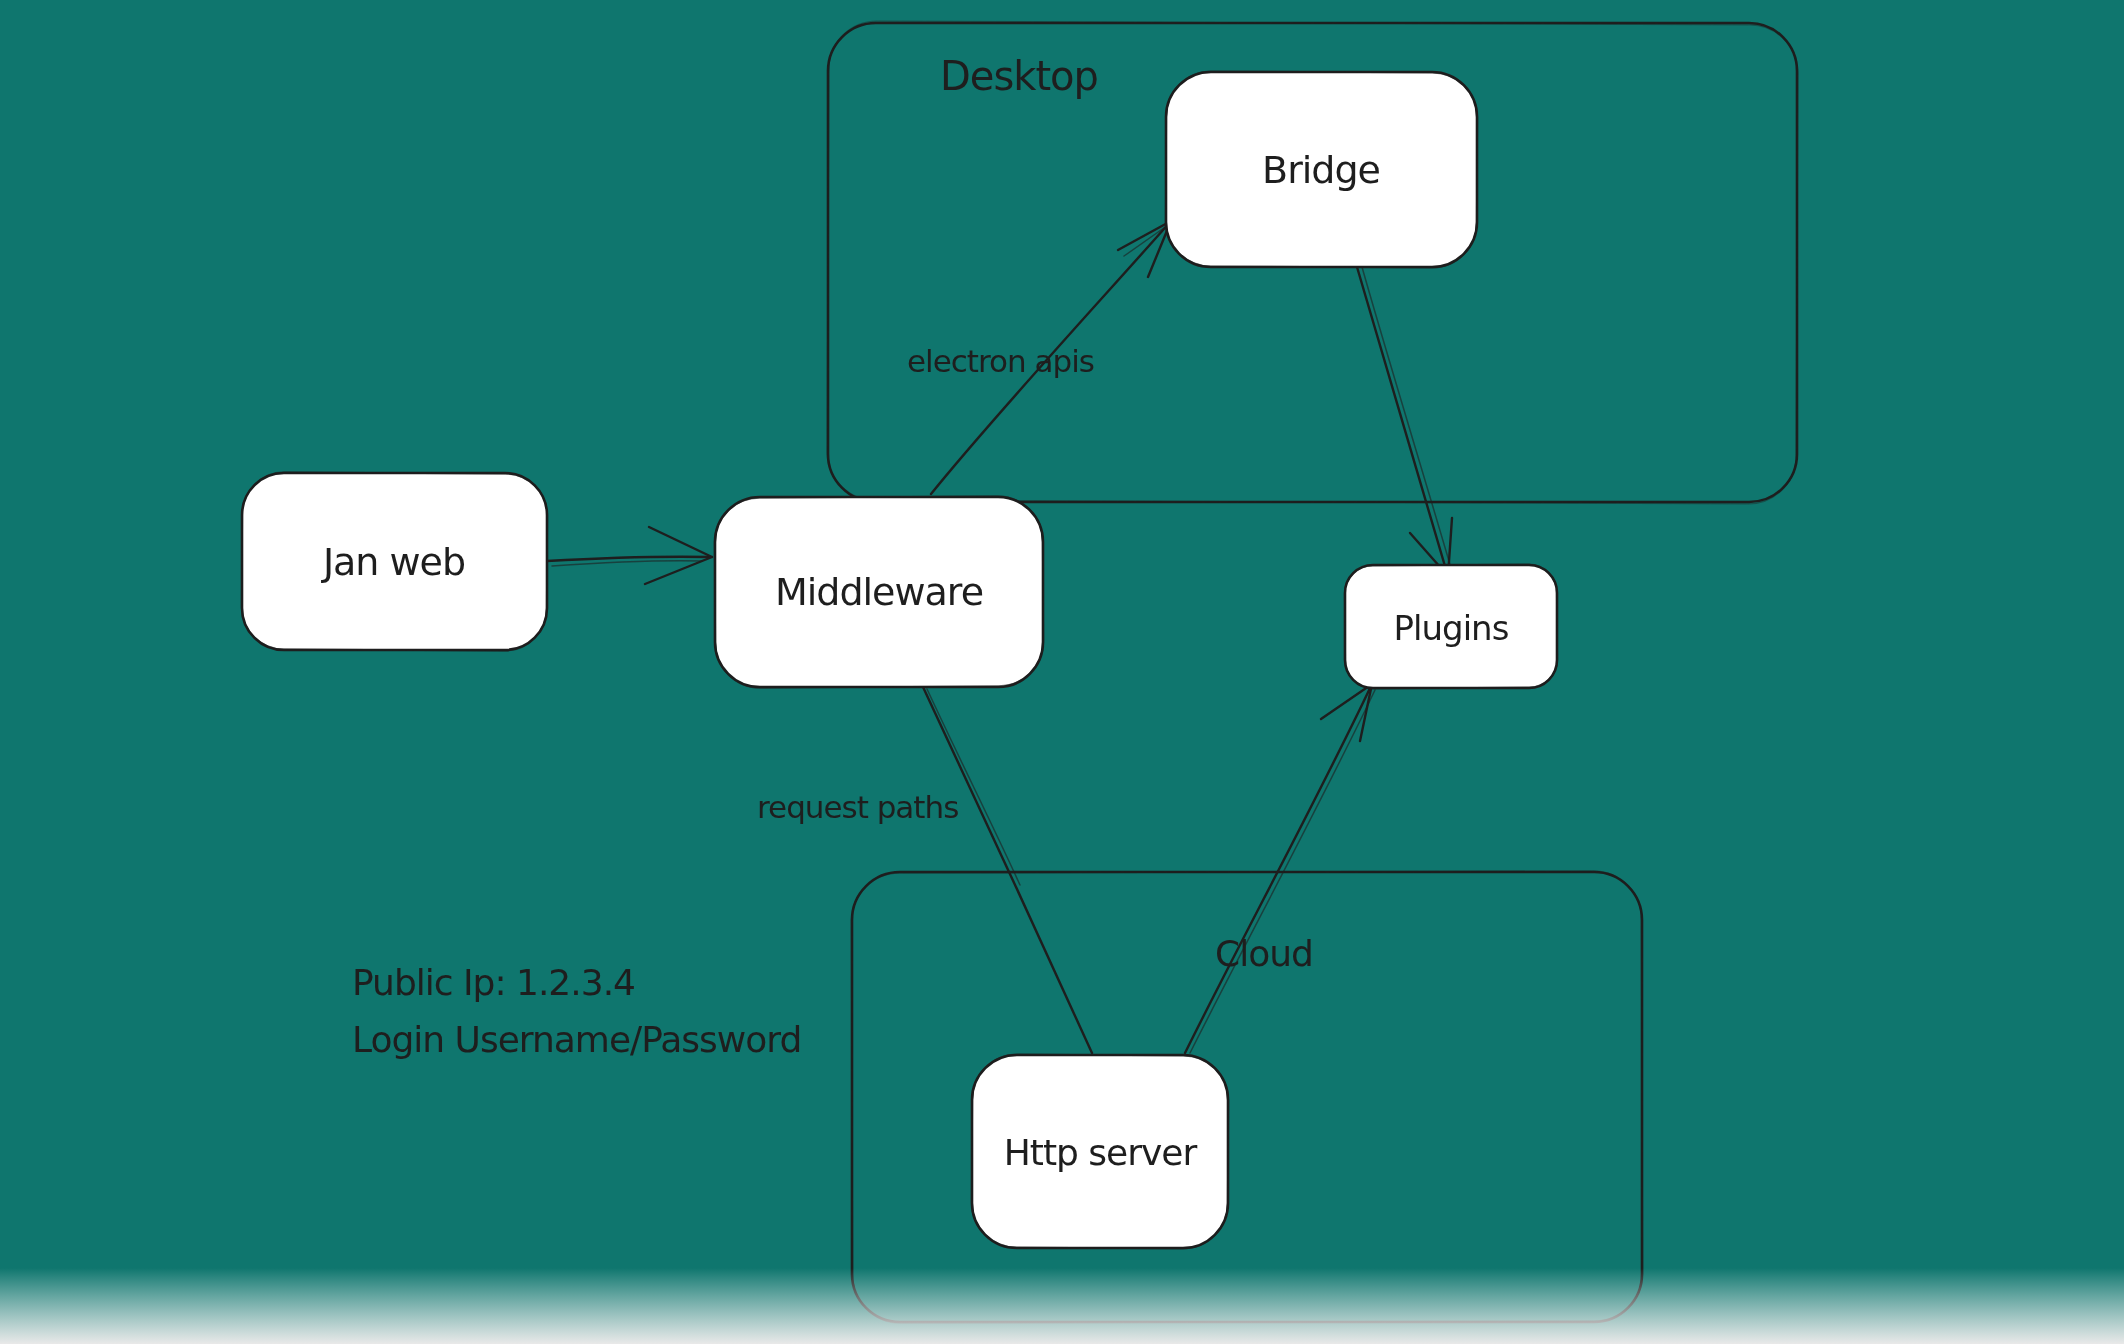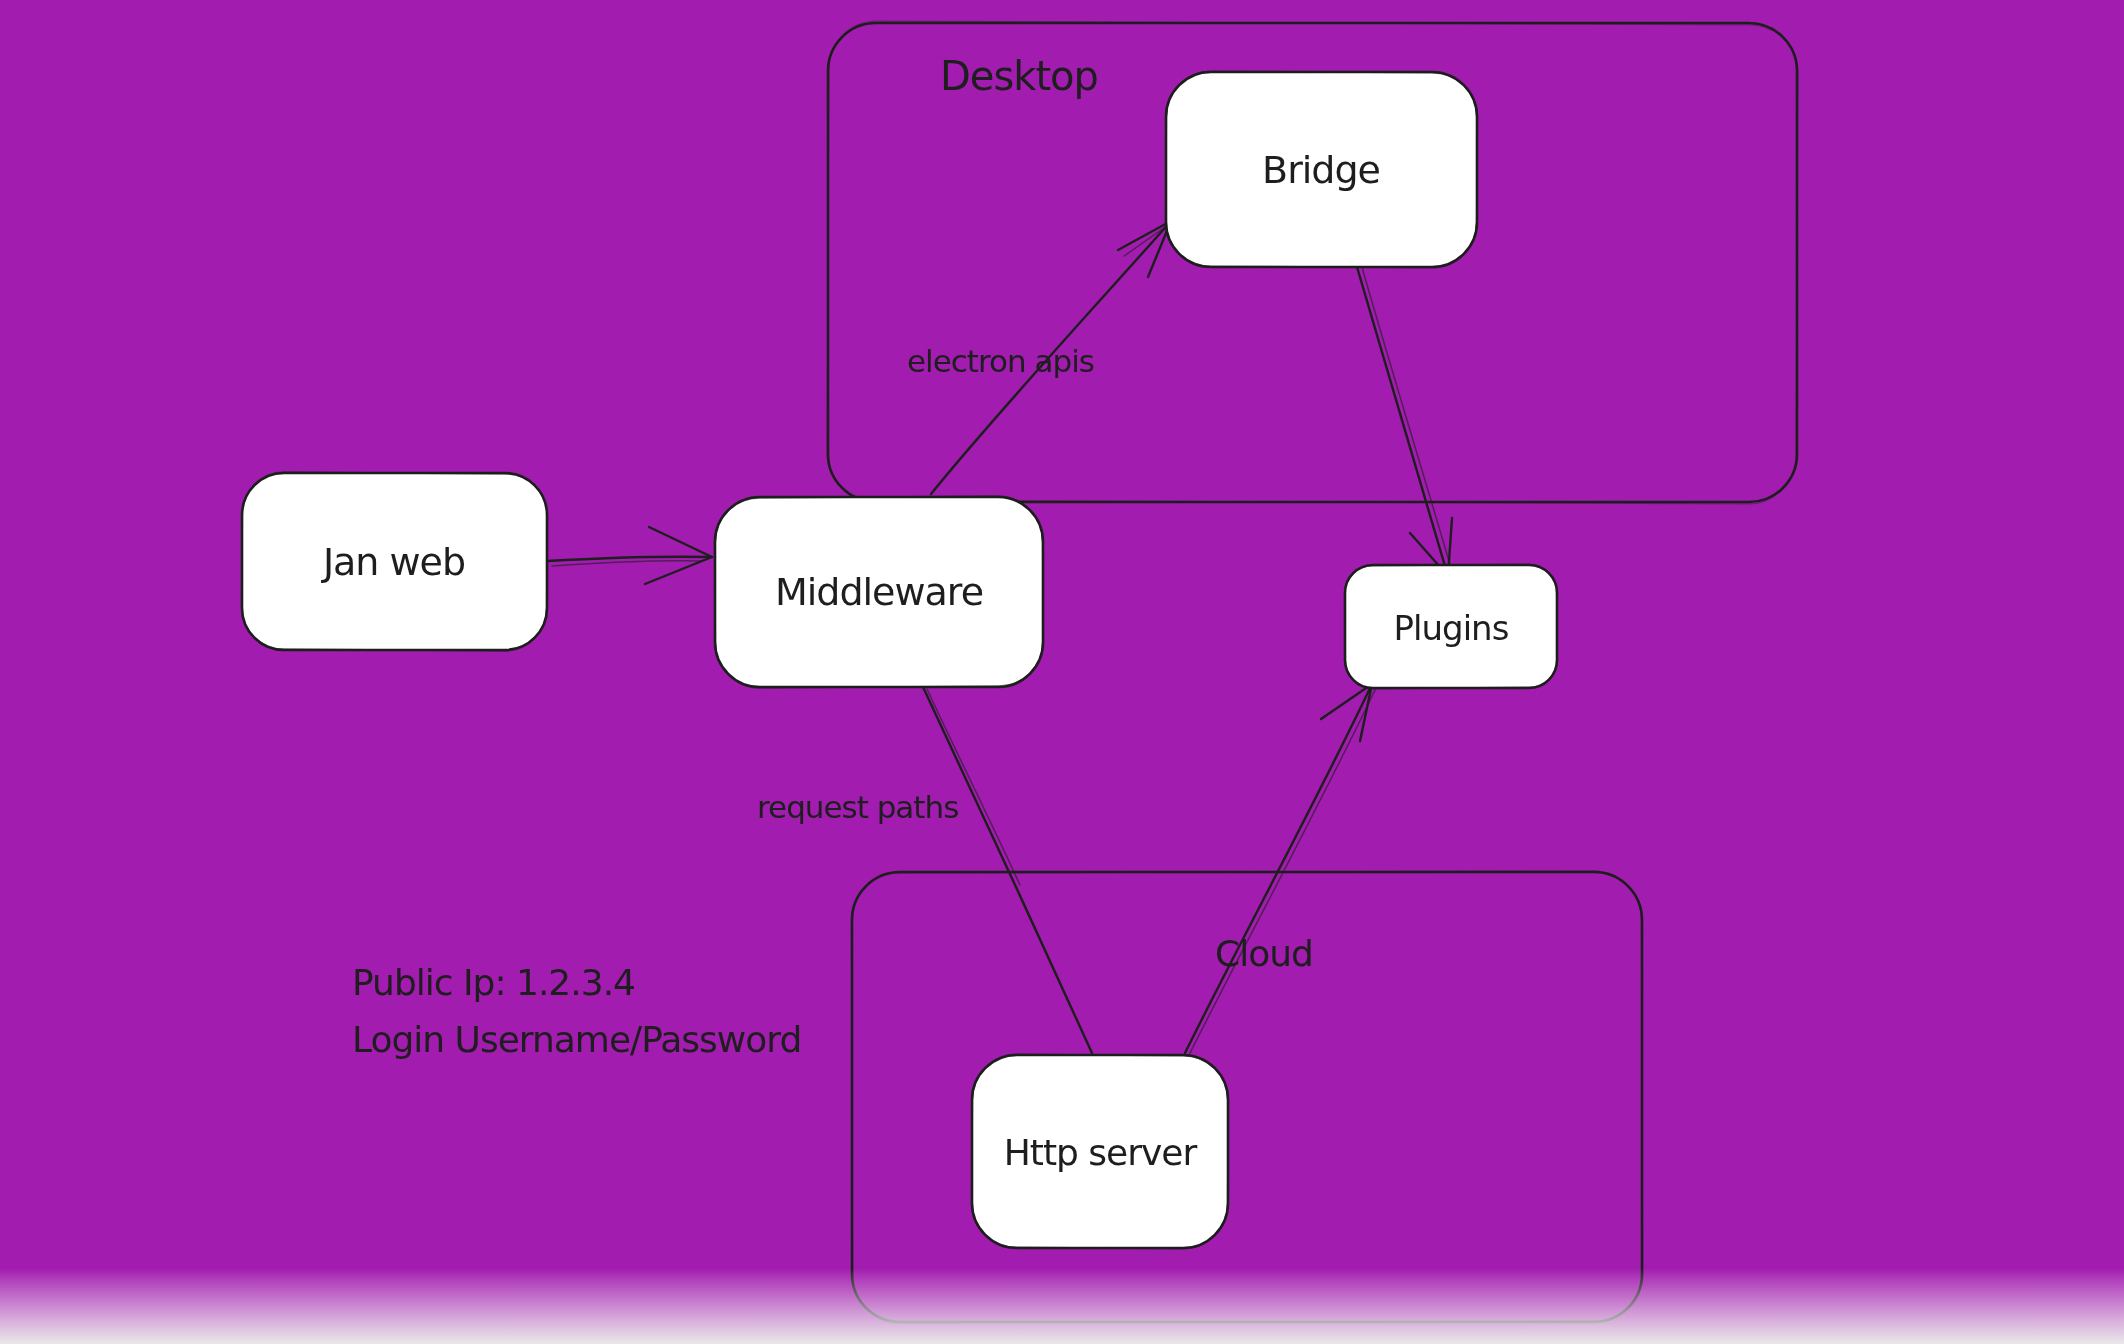--- a/index.html
+++ b/index.html
@@ -8,21 +8,21 @@
     background: #ffffff;
     width: 2124px;
     height: 1344px;
     overflow: hidden;
     font-family: "DejaVu Sans", sans-serif;
   }
   .stage {
     position: relative;
     width: 2124px;
     height: 1344px;
-    background: #a21caf;
+    background: #0f766e;
   }
   svg { display: block; }
   .box {
     fill: #ffffff;
     stroke: #1e1e1e;
     stroke-width: 2.6;
   }
   .box-echo {
     fill: none;
     stroke: #1e1e1e;

